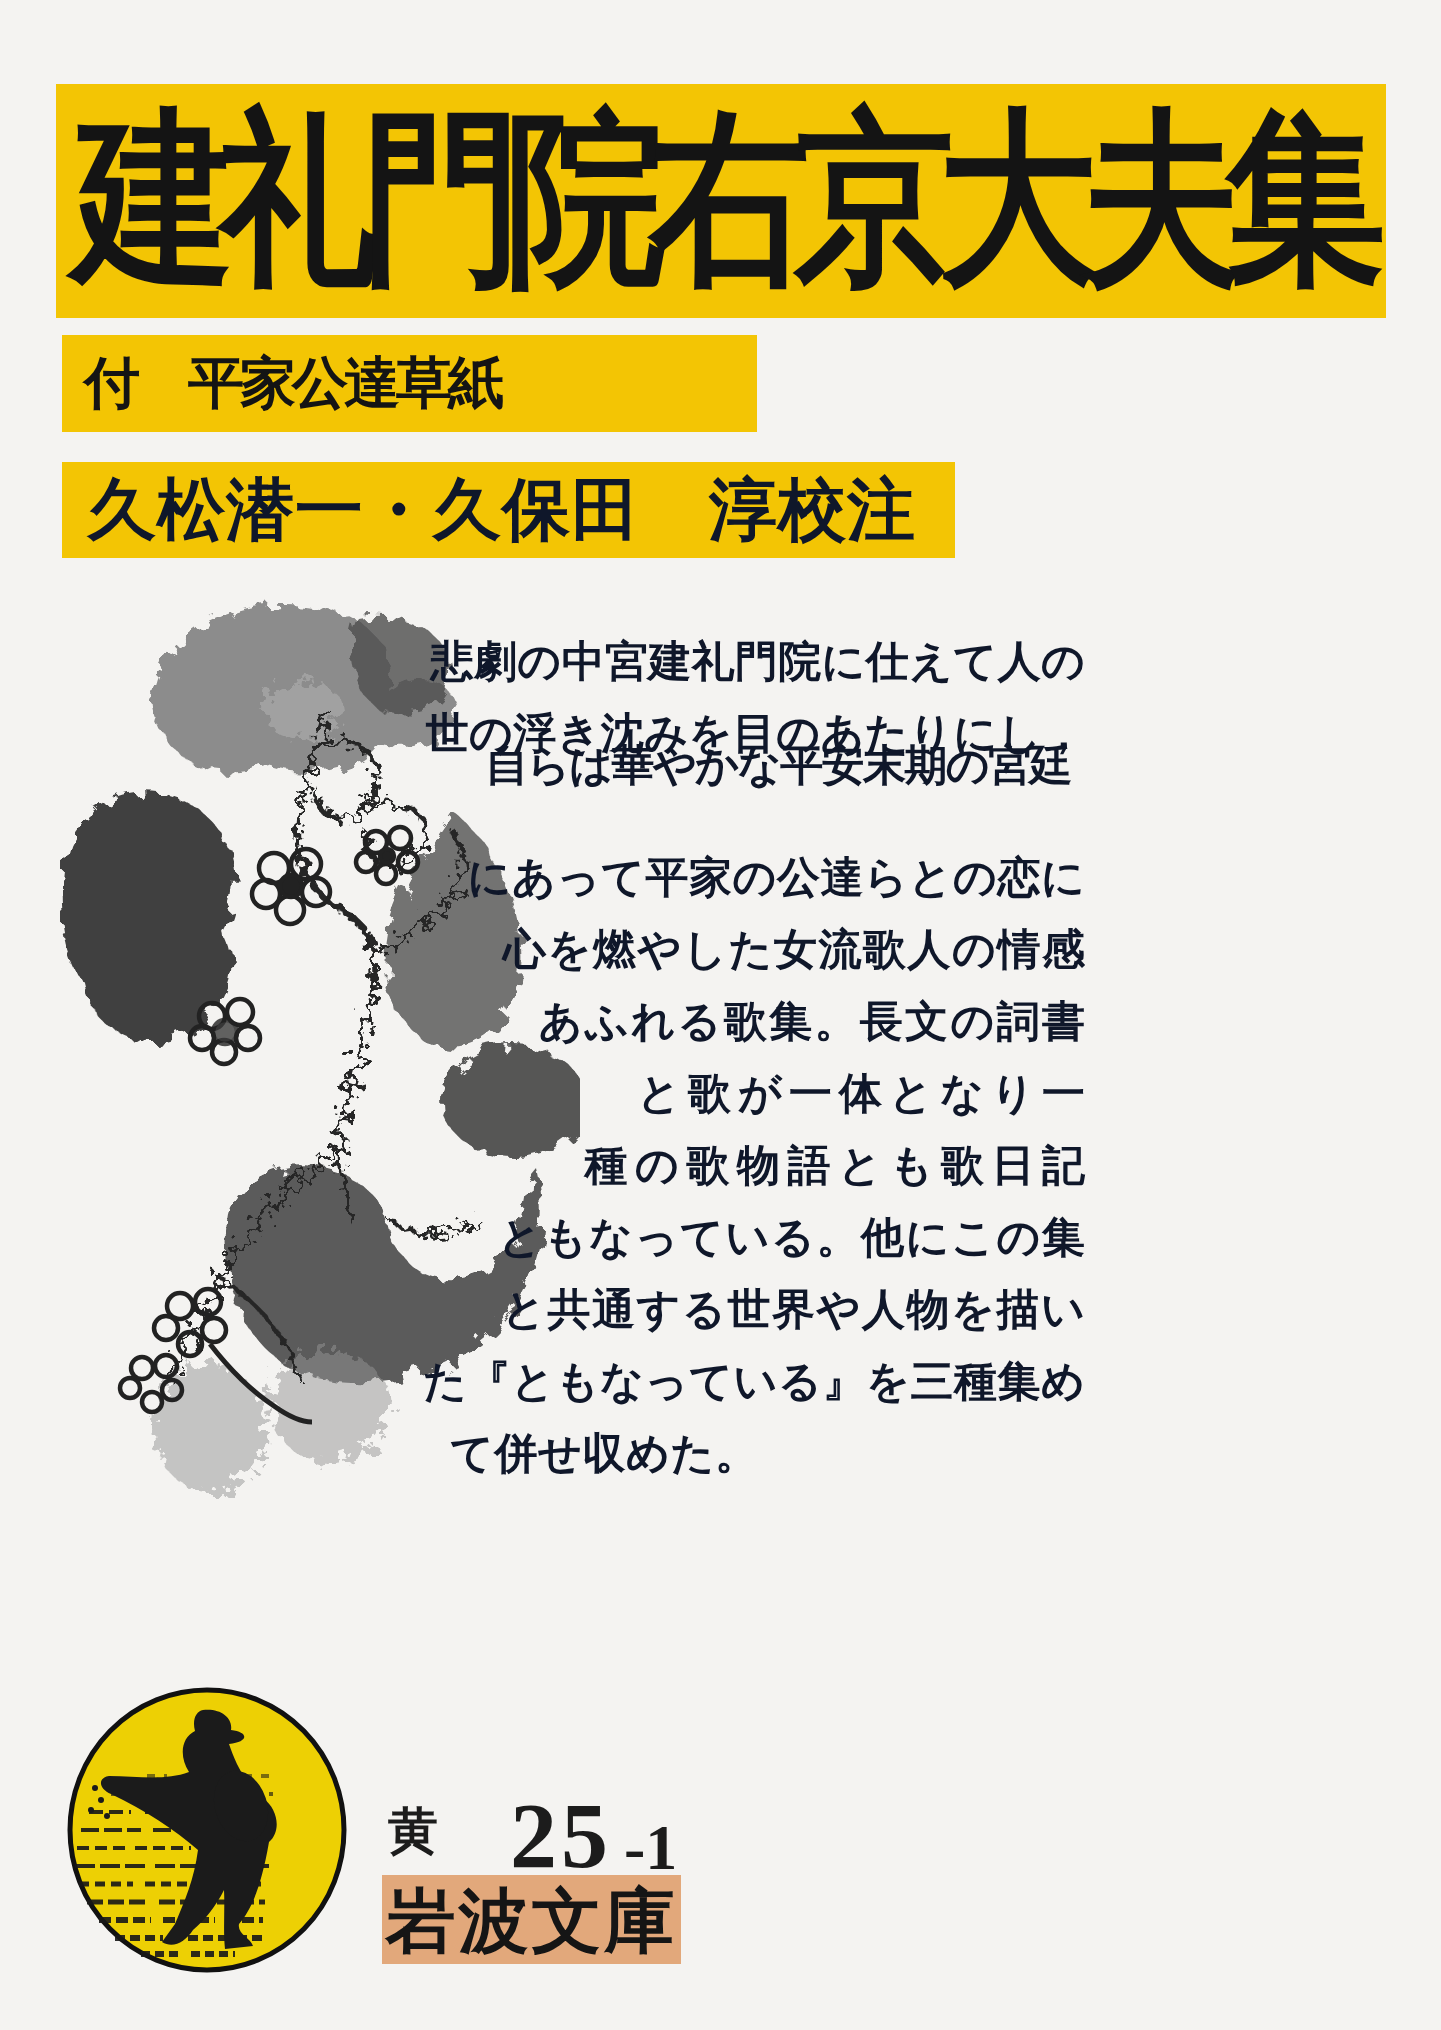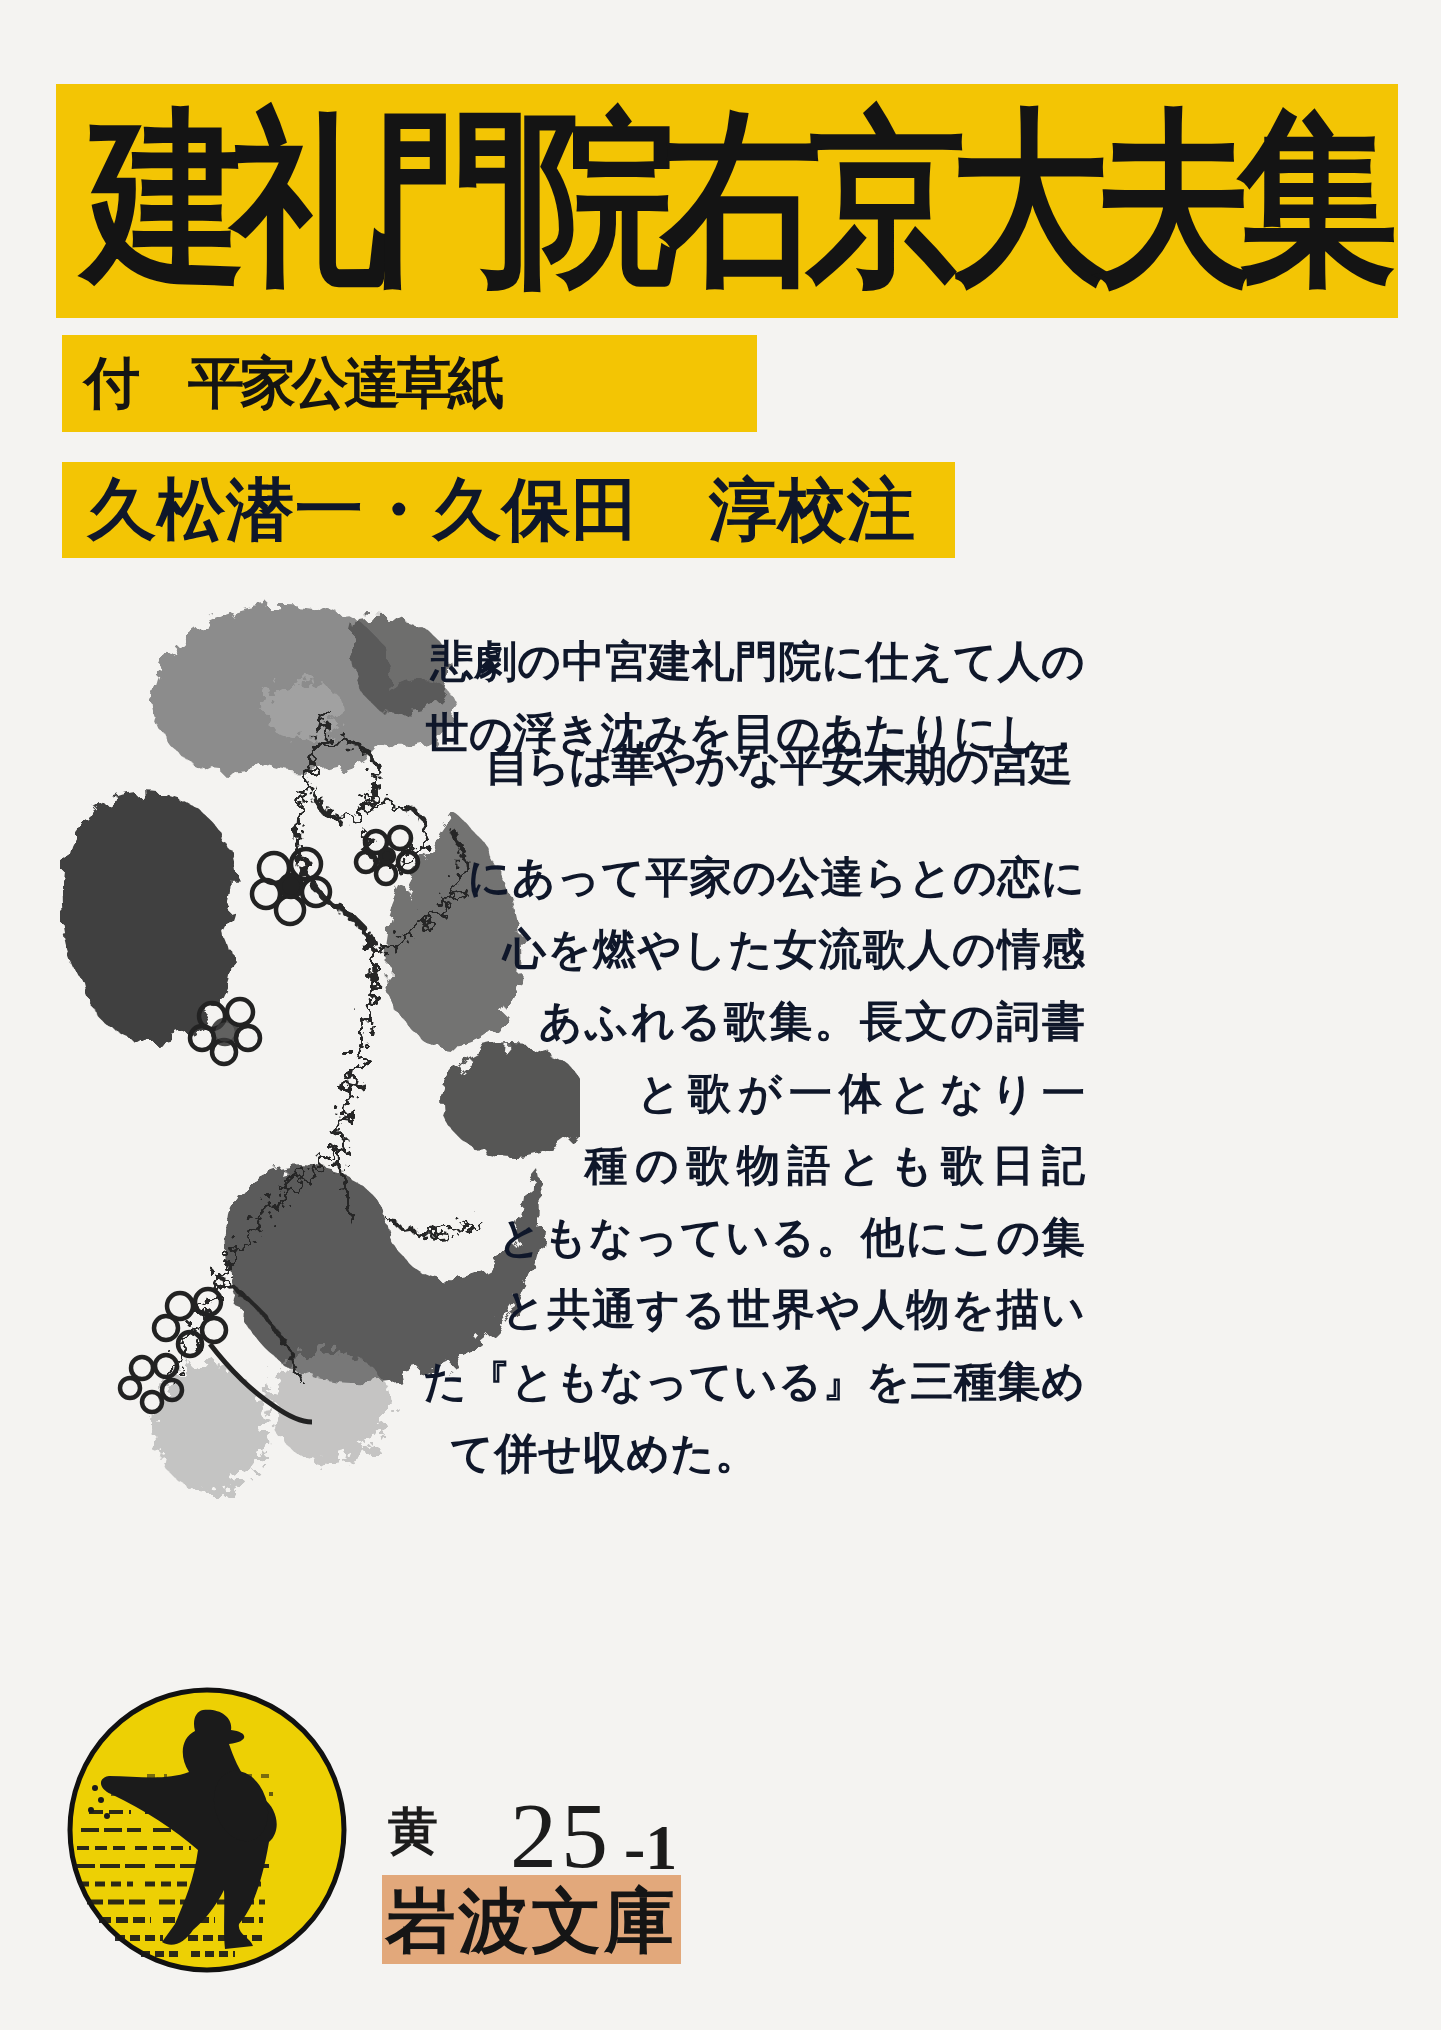--- a/index.html
+++ b/index.html
@@ -5,21 +5,21 @@
   html,body{margin:0;padding:0;}
   body{
     width:1441px;height:2030px;position:relative;overflow:hidden;
     background:#f4f3f1;
     font-family:"Liberation Sans","DejaVu Sans",sans-serif;
     color:#1c1c1c;
   }
   .abs{position:absolute;}
   
   .band{background:#f3c504;display:flex;align-items:center;}
-  #band-title{left:56px;top:84px;width:1330px;height:234px;padding-left:12px;}
+  #band-title{left:56px;top:84px;width:1330px;height:234px;}
   #band-title .txt{
     font-family:"Liberation Serif","DejaVu Serif",serif;
     font-size:160px;font-weight:600;letter-spacing:-16px;white-space:nowrap;
     transform:scaleY(1.18);transform-origin:0 50%;
     padding-left:18px;color:#141414;
   }
   #band-subtitle{left:62px;top:335px;width:695px;height:97px;}
   #band-subtitle .txt{
     font-family:"Liberation Serif","DejaVu Serif",serif;
     font-size:56px;font-weight:600;letter-spacing:-4px;white-space:nowrap;
@@ -46,21 +46,21 @@
   .l7 {top:1070px;letter-spacing:7px;margin-right:-7px;}
   .l8 {top:1142px;letter-spacing:7.5px;margin-right:-7.5px;}
   .l9 {top:1214px;letter-spacing:1.5px;margin-right:-1.5px;}
   .l10{top:1286px;letter-spacing:1.5px;margin-right:-1.5px;}
   .l11{top:1358px;letter-spacing:0.5px;margin-right:-0.5px;}
   .l12{top:1430px;right:auto;left:450px;text-align:left;letter-spacing:0.5px;}
   
   #category{left:388px;top:1806px;font-family:"Liberation Serif","DejaVu Serif",serif;
     font-size:50px;font-weight:600;line-height:1;}
   #sernum{left:510px;top:1788px;font-family:"Liberation Serif","DejaVu Serif",serif;
-    font-size:94px;font-weight:400;line-height:1;letter-spacing:4px;}
+    font-size:94px;font-weight:700;line-height:1;letter-spacing:4px;}
   #sersuf{left:624px;top:1816px;font-family:"Liberation Serif","DejaVu Serif",serif;
     font-size:64px;font-weight:600;line-height:1;}
   #publisher{left:382px;top:1875px;width:299px;height:89px;background:#e2a87b;
     display:flex;align-items:flex-start;justify-content:center;}
   #publisher .txt{
     font-family:"Liberation Serif","DejaVu Serif",serif;
     font-size:70px;font-weight:700;letter-spacing:3px;color:#151515;white-space:nowrap;
   }
   svg{display:block;}
 </style>

